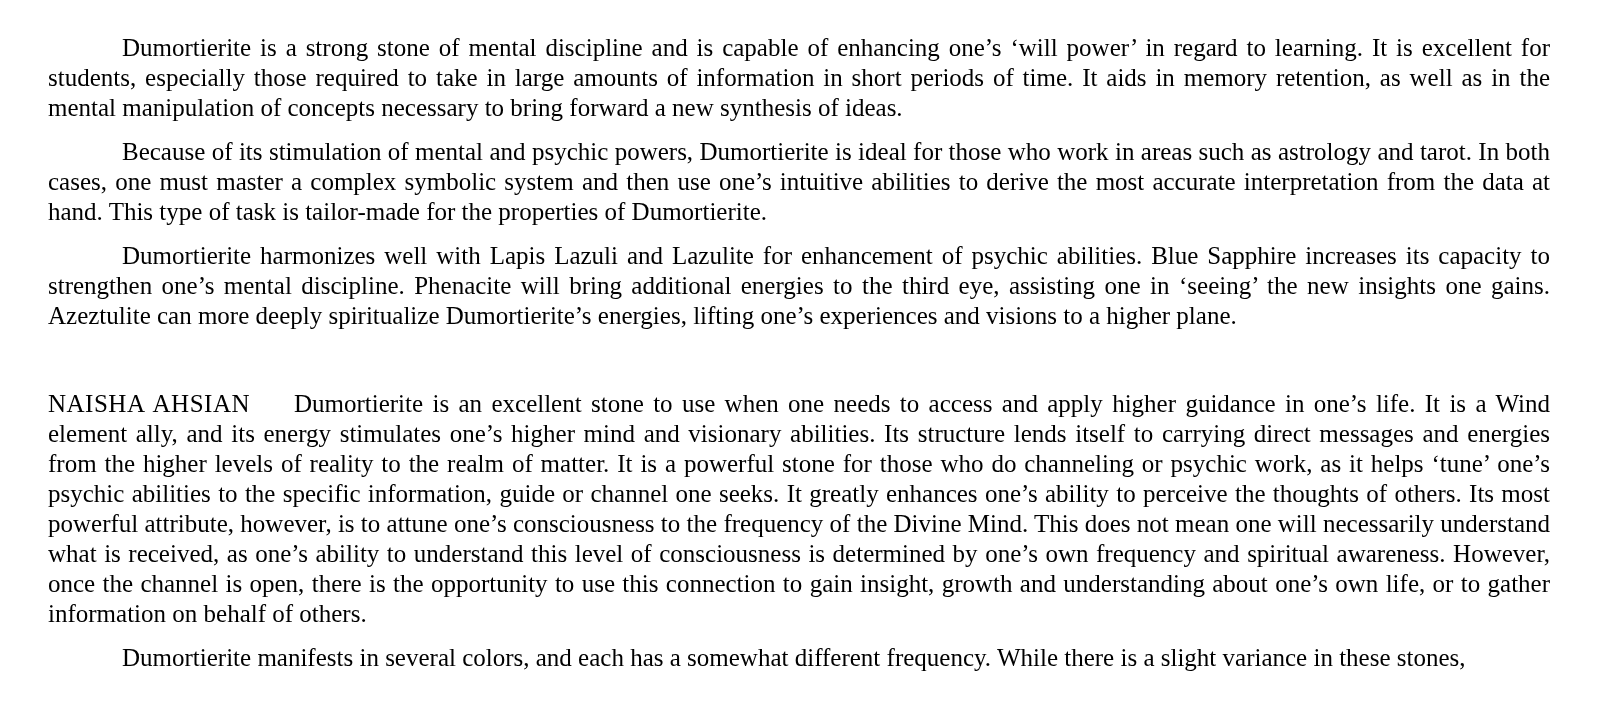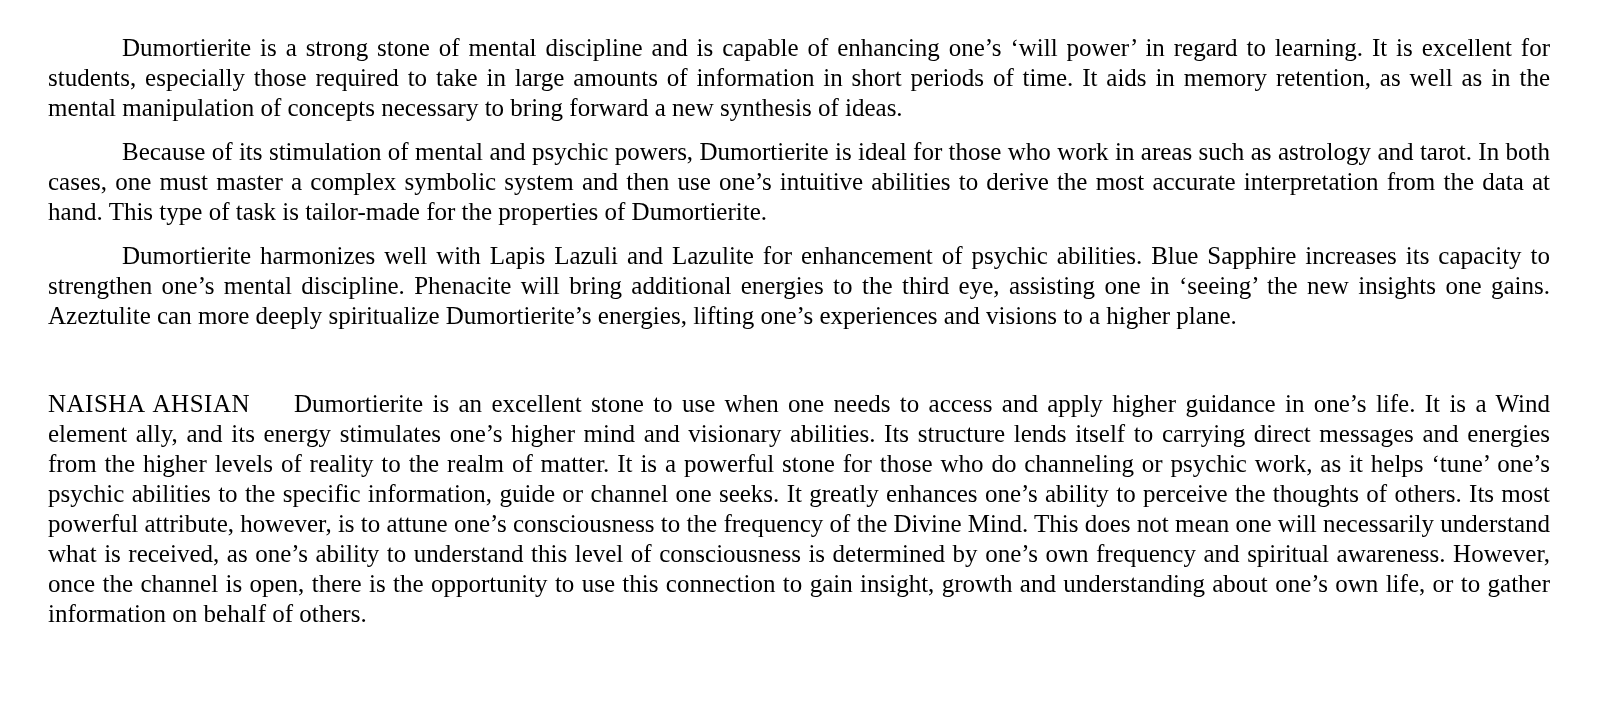--- a/index.html
+++ b/index.html
@@ -47,14 +47,15 @@
   <p class="indent">Dumortierite is a strong stone of mental discipline and is capable of enhancing one’s ‘will power’ in regard to learning. It is excellent for students, especially those required to take in large amounts of information in short periods of time. It aids in memory retention, as well as in the mental manipulation of concepts necessary to bring forward a new synthesis of ideas.</p>
 
   <p class="indent">Because of its stimulation of mental and psychic powers, Dumortierite is ideal for those who work in areas such as astrology and tarot. In both cases, one must master a complex symbolic system and then use one’s intuitive abilities to derive the most accurate interpretation from the data at hand. This type of task is tailor-made for the properties of Dumortierite.</p>
 
   <p class="indent">Dumortierite harmonizes well with Lapis Lazuli and Lazulite for enhancement of psychic abilities. Blue Sapphire increases its capacity to strengthen one’s mental discipline. Phenacite will bring additional energies to the third eye, assisting one in ‘seeing’ the new insights one gains. Azeztulite can more deeply spiritualize Dumortierite’s energies, lifting one’s experiences and visions to a higher plane.</p>
 
   <p class="section-start">
     <span class="author-lead">NAISHA AHSIAN</span><span>Dumortierite is an excellent stone to use when one needs to access and apply higher guidance in one’s life. It is a Wind element ally, and its energy stimulates one’s higher mind and visionary abilities. Its structure lends itself to carrying direct messages and energies from the higher levels of reality to the realm of matter. It is a powerful stone for those who do channeling or psychic work, as it helps ‘tune’ one’s psychic abilities to the specific information, guide or channel one seeks. It greatly enhances one’s ability to perceive the thoughts of others. Its most powerful attribute, however, is to attune one’s consciousness to the frequency of the Divine Mind. This does not mean one will necessarily understand what is received, as one’s ability to understand this level of consciousness is determined by one’s own frequency and spiritual awareness. However, once the channel is open, there is the opportunity to use this connection to gain insight, growth and understanding about one’s own life, or to gather information on behalf of others.</span>
   </p>
 
+  <p class="indent">Dumortierite manifests in several colors, and each has a somewhat different frequency. While there is a slight variance in these stones,</p>
 
 </div>
 
 </body></html>

